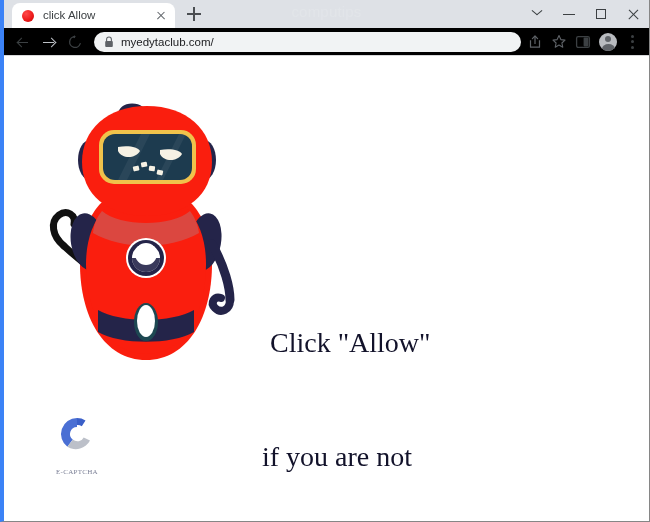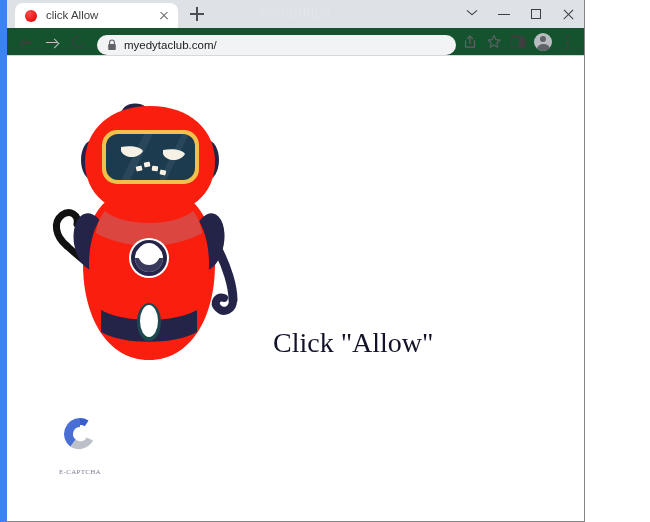--- a/index.html
+++ b/index.html
@@ -12,24 +12,24 @@
     width: 650px;
     height: 522px;
     overflow: hidden;
     font-family: "Liberation Sans", sans-serif;
     -webkit-font-smoothing: antialiased;
   }
 
   
   .browser-window {
     position: relative;
-    width: 585px;
+    width: 650px;
     height: 522px;
     box-sizing: border-box;
-    border-left: 7px solid #3b82f6;
+    border-left: 4px solid #3b82f6;
     border-right: 1px solid #868686;
     border-bottom: 1px solid #868686;
     background: #ffffff;
     overflow: hidden;
   }
 
   
   .tab-strip {
     position: relative;
     height: 28px;
@@ -155,25 +155,25 @@
     left: 0; top: 5.5px;
     width: 13px; height: 1.3px;
     background: #3c4043;
   }
   .closew::before { transform: rotate(45deg); }
   .closew::after  { transform: rotate(-45deg); }
 
   
   .toolbar {
     height: 28px;
-    background: #14532d;
+    background: #000000;
     border-bottom: 1px solid #d7d8da;
     display: flex;
-    align-items: flex-end;
-    padding: 0 6px;
+    align-items: center;
+    padding: 8px 6px;
     box-sizing: border-box;
   }
   .nav-btn {
     width: 26px; height: 26px;
     position: relative;
     flex: 0 0 auto;
   }
   .arrow-left, .arrow-right {
     position: absolute;
     left: 7px; top: 9px;
@@ -469,20 +469,21 @@
       <g>
         <rect x="97" y="74" width="6" height="5" rx="1" fill="#f6f1e4" transform="rotate(-12 100 76)"></rect>
         <rect x="105" y="70" width="6" height="5" rx="1" fill="#f6f1e4" transform="rotate(-10 108 72)"></rect>
         <rect x="113" y="74" width="6" height="5" rx="1" fill="#f6f1e4" transform="rotate(8 116 76)"></rect>
         <rect x="121" y="78" width="6" height="5" rx="1" fill="#f6f1e4" transform="rotate(12 124 80)"></rect>
       </g>
     </svg>
 
     <div class="allow-text">
       <span class="allow-line l1">Click "Allow"</span>
+      <span class="allow-line l2">if you are not</span>
       
     </div>
 
     <div class="captcha-brand">
       <svg width="40" height="40" viewBox="0 0 40 40">
         <path d="M20 4 a16 16 0 0 0 -9.6 28.8 l5.4 -7.2 a7 7 0 0 1 4.2 -12.6 Z" fill="#4a6fd4"></path>
         <path d="M20 4 a16 16 0 0 1 8.5 2.45 l-3.7 5.9 A7 7 0 0 0 20 11 Z" fill="#3a5fc8"></path>
         <path d="M10.4 32.8 A16 16 0 0 0 33 26.5 l-6.3 -3.1 a7 7 0 0 1 -10.9 2.2 Z" fill="#bcc0c9"></path>
       </svg>
       <div class="captcha-label">E-CAPTCHA</div>

